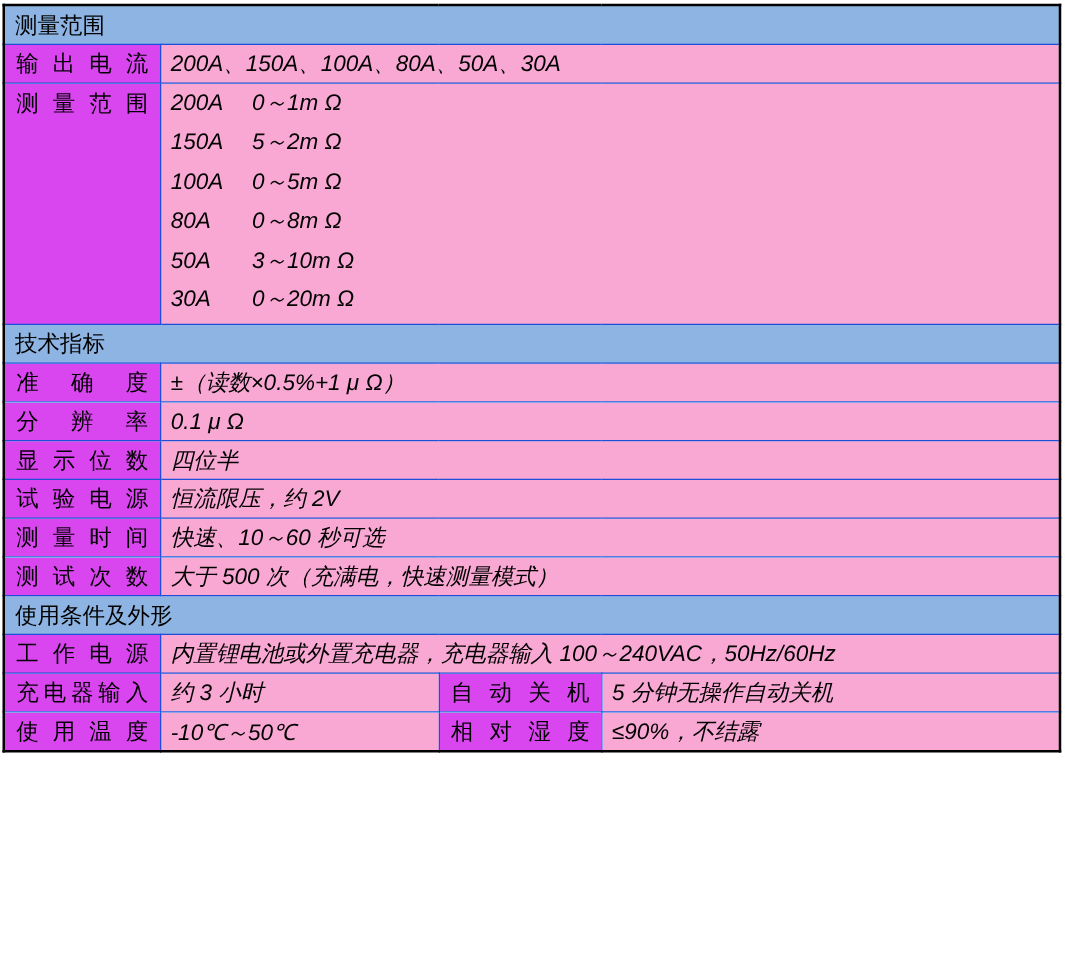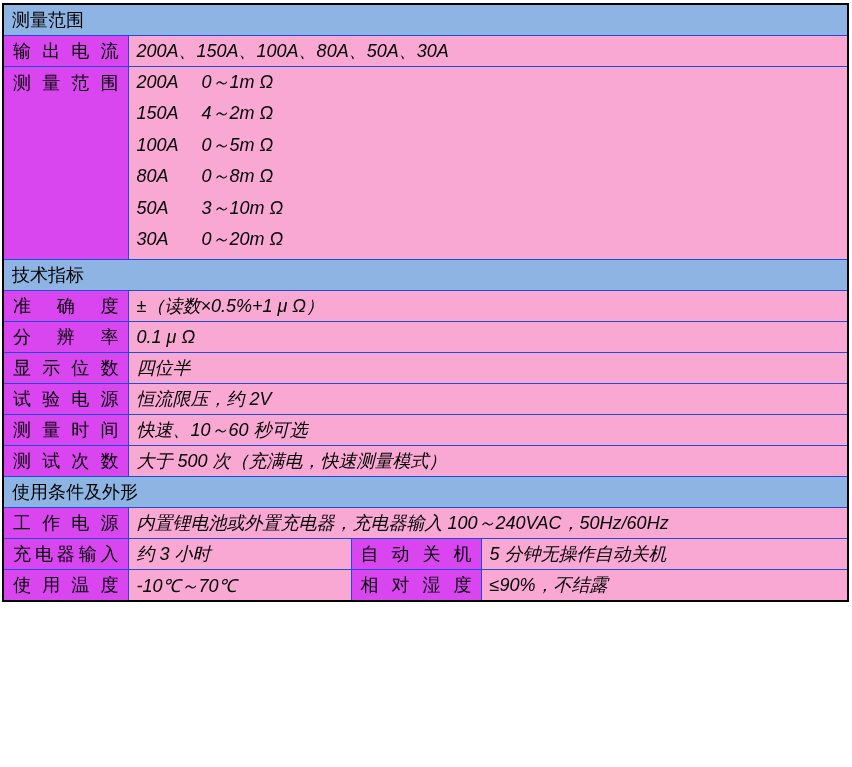--- a/index.html
+++ b/index.html
@@ -70,21 +70,21 @@
     </tr>
     <tr class="bigrow">
       <td class="lbl">测量范围</td>
       <td class="val" colspan="3">
         <div class="rline">
           <span class="cur">200A</span>
           <span class="rng">0～1m Ω</span>
         </div>
         <div class="rline">
           <span class="cur">150A</span>
-          <span class="rng">4～2m Ω</span>
+          <span class="rng">5～2m Ω</span>
         </div>
         <div class="rline">
           <span class="cur">100A</span>
           <span class="rng">0～5m Ω</span>
         </div>
         <div class="rline">
           <span class="cur">80A</span>
           <span class="rng">0～8m Ω</span>
         </div>
         <div class="rline">
@@ -134,19 +134,19 @@
       <td class="val" colspan="3">内置锂电池或外置充电器，充电器输入 100～240VAC，50Hz/60Hz</td>
     </tr>
     <tr>
       <td class="lbl">充电器输入</td>
       <td class="val">约 3 小时</td>
       <td class="lbl">自动关机</td>
       <td class="val">5 分钟无操作自动关机</td>
     </tr>
     <tr>
       <td class="lbl">使用温度</td>
-      <td class="val">-10℃～70℃</td>
+      <td class="val">-10℃～50℃</td>
       <td class="lbl">相对湿度</td>
       <td class="val">≤90%，不结露</td>
     </tr>
 
   </tbody>
 </table>
 
 </body></html>

